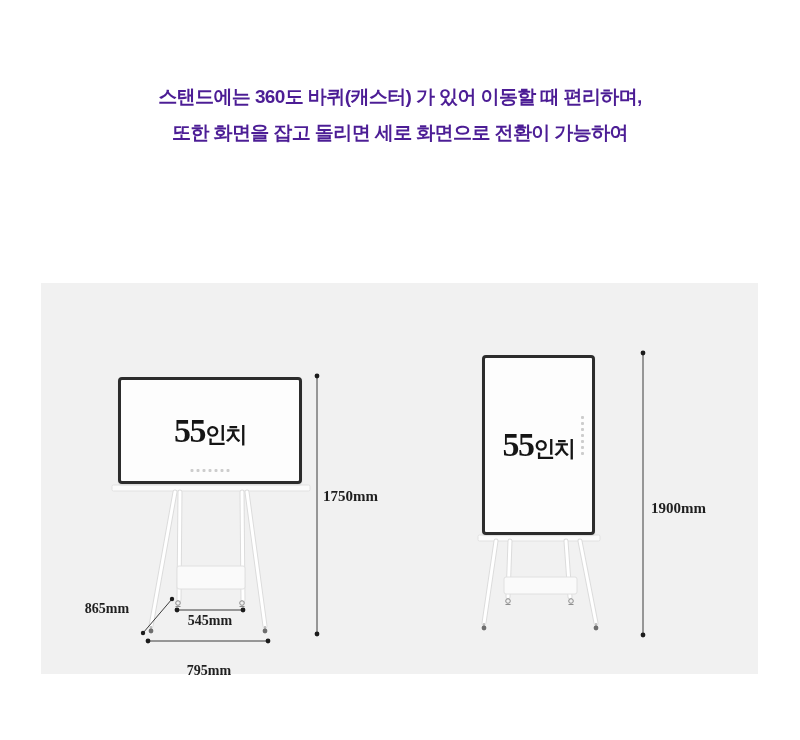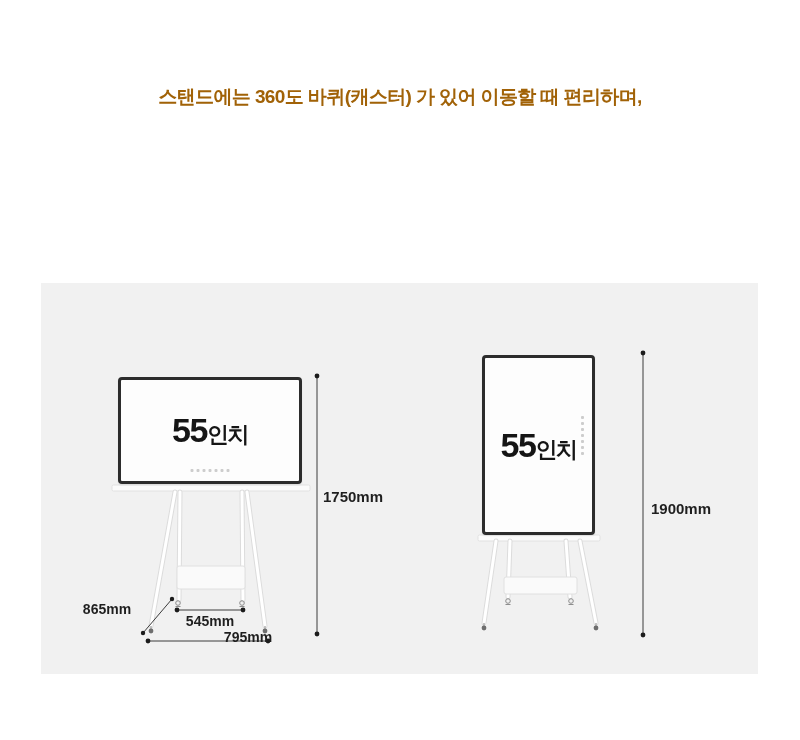--- a/index.html
+++ b/index.html
@@ -5,26 +5,27 @@
   html,body{margin:0;padding:0;}
   body{
     width:800px;height:740px;position:relative;overflow:hidden;
     background:#ffffff;
     font-family:"Liberation Sans", sans-serif;
   }
   
   .intro{
     position:absolute;top:79px;left:0;width:800px;
     text-align:center;font-size:19px;line-height:36px;
-    font-weight:600;color:#a16207;letter-spacing:-0.6px;
+    font-weight:600;color:#4c1d95;letter-spacing:-0.6px;
   }
   
   .panel{
     position:absolute;left:41px;top:283px;width:717px;height:391px;
     background:#f1f1f1;
+    font-family:Liberation Serif, serif;
   }
   .panel svg.linework{position:absolute;left:0;top:0;}
   
   .display{
     position:absolute;box-sizing:border-box;
     border:3px solid #2c2c2c;border-radius:4px;background:#fdfdfd;
     display:flex;align-items:center;justify-content:center;
     box-shadow:0 1px 2px rgba(0,0,0,0.07);
   }
   .display.landscape{left:77px;top:94px;width:184px;height:107px;}
@@ -43,20 +44,21 @@
   }
   .m-label.big{font-size:15px;}
   .m-label.small{font-size:14px;}
   .m-label.anchor-left{transform:translateY(-50%);}
 </style>
 </head>
 <body>
 
 <div class="intro">
   <div>스탠드에는 360도 바퀴(캐스터) 가 있어 이동할 때 편리하며,</div>
+  <div>또한 화면을 잡고 돌리면 세로 화면으로 전환이 가능하여</div>
 </div>
 
 <div class="panel">
 
   <svg class="linework" width="717" height="391" viewBox="0 0 717 391">
 
     <rect x="71" y="202" width="198" height="6" rx="1.5" fill="#fbfbfb" stroke="#e1e1e1" stroke-width="1"></rect>
     <g stroke="#dcdcdc" stroke-width="5" stroke-linecap="round">
       <line x1="139" y1="209" x2="138" y2="317"></line>
       <line x1="201" y1="209" x2="202" y2="317"></line>
@@ -159,15 +161,15 @@
         <i></i>
         <i></i>
         <i></i>
         <i></i>
     </div>
   </div>
 
   <span class="m-label big anchor-left" style="left:282px;top:213px;">1750mm</span>
   <span class="m-label small" style="left:66px;top:326px;">865mm</span>
   <span class="m-label small" style="left:169px;top:338px;">545mm</span>
-  <span class="m-label small" style="left:168px;top:354px;margin-left:39px;">795mm</span>
+  <span class="m-label small" style="left:168px;top:388px;">795mm</span>
   <span class="m-label big anchor-left" style="left:610px;top:225px;">1900mm</span>
 </div>
 
 </body></html>

